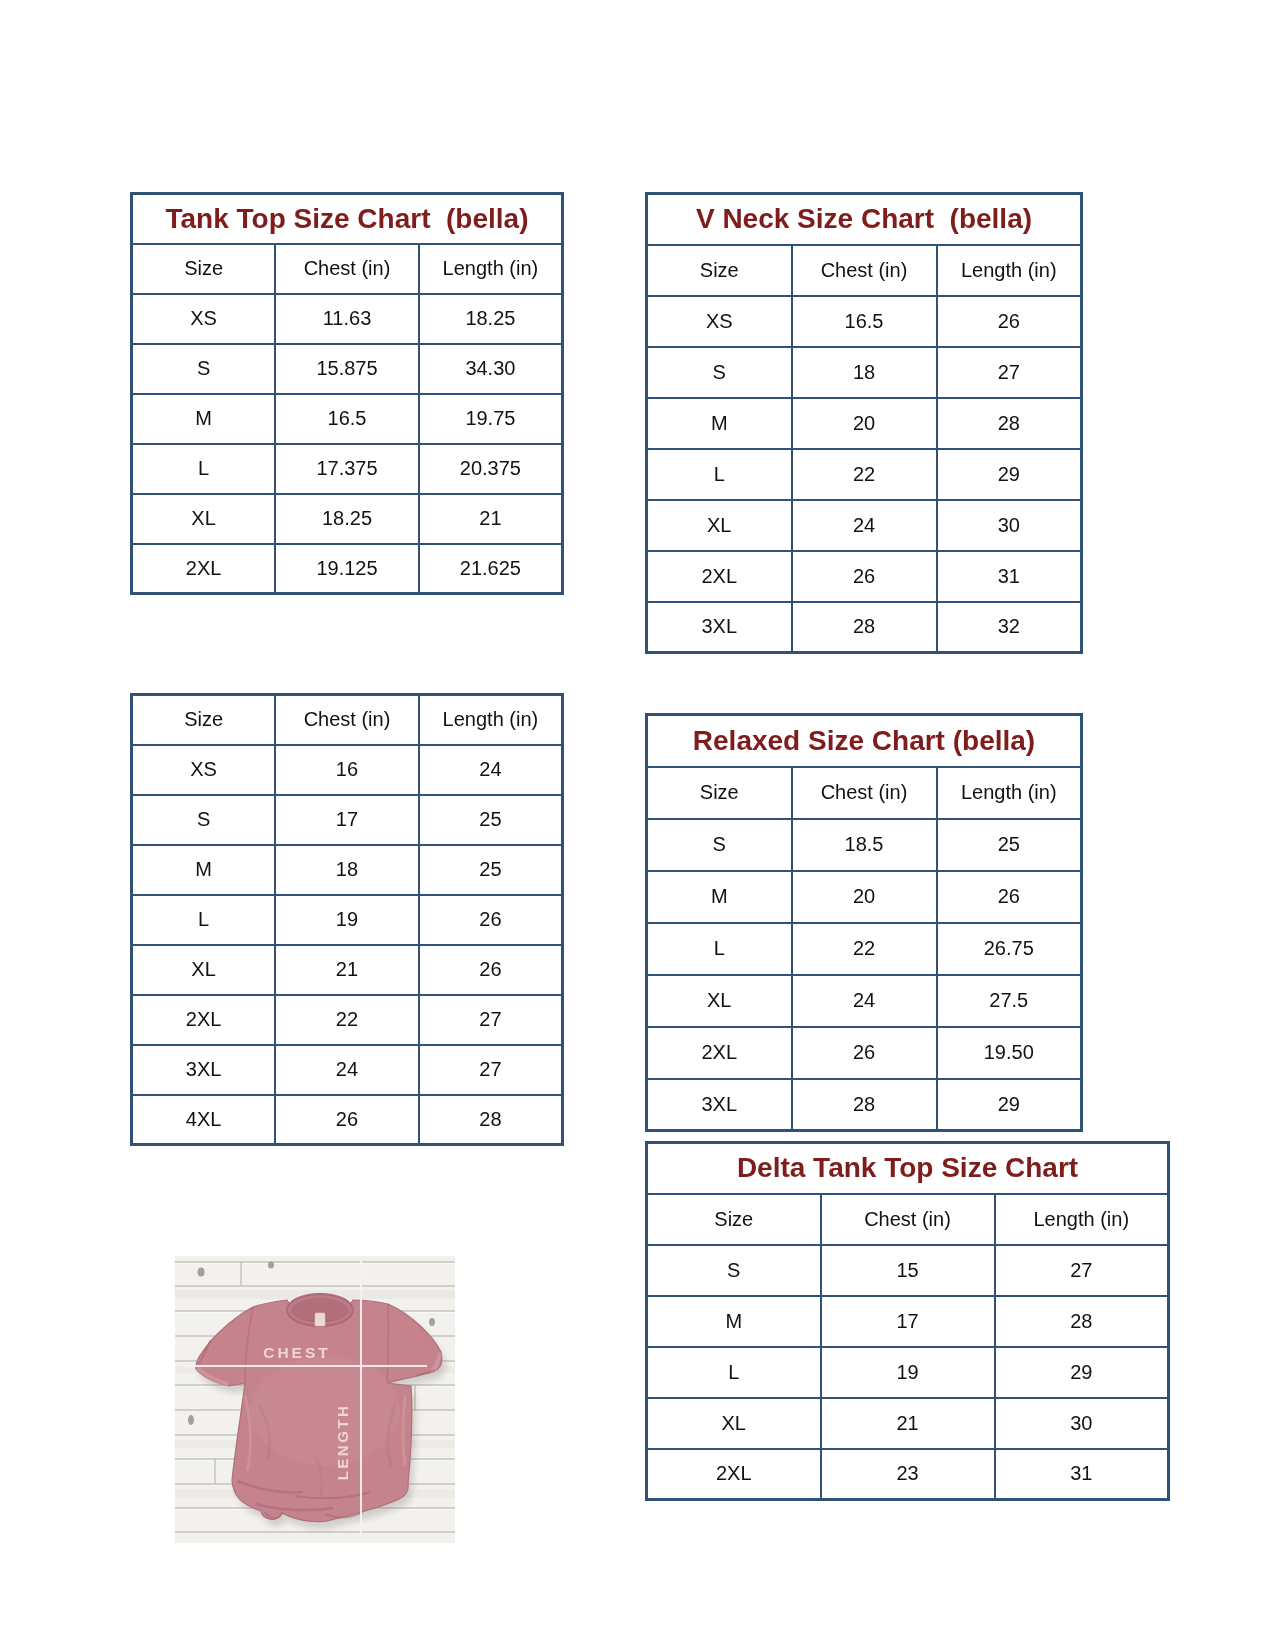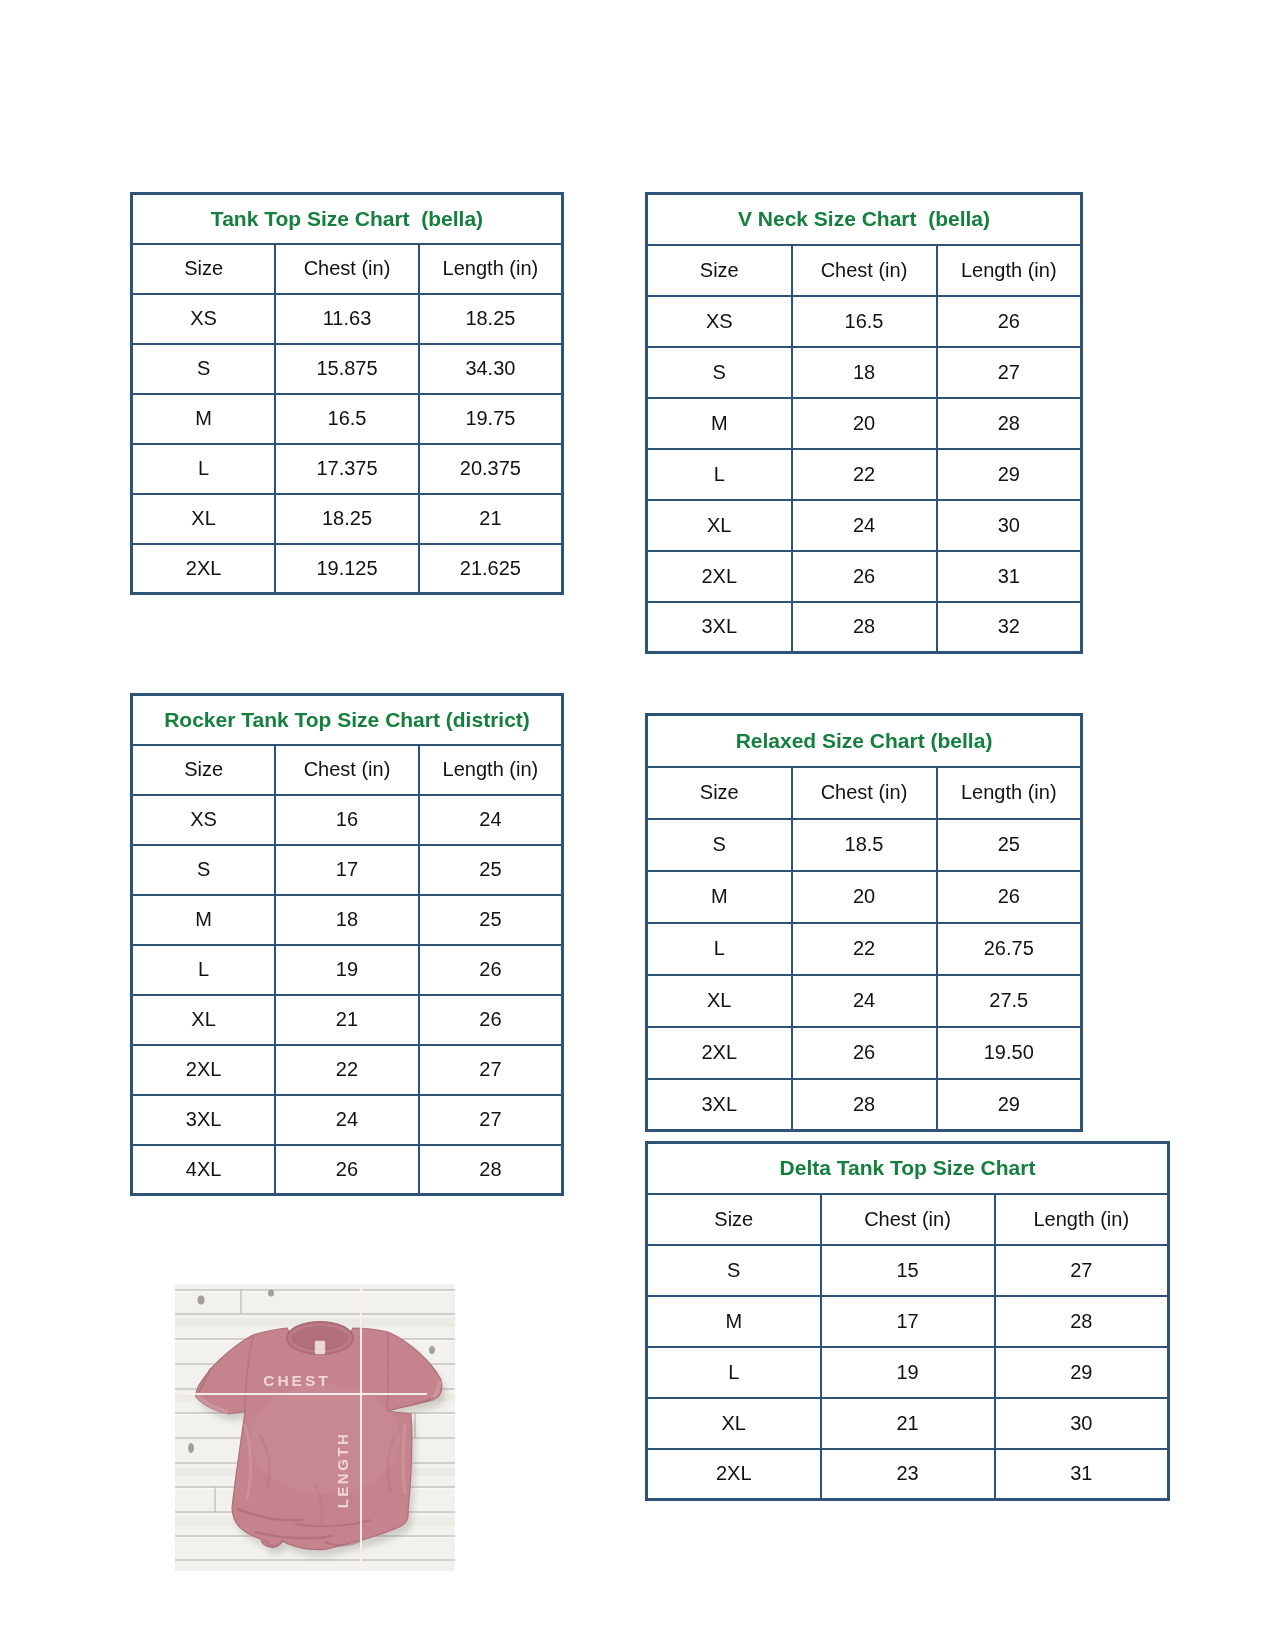--- a/index.html
+++ b/index.html
@@ -24,38 +24,38 @@
   table.size-table th, table.size-table td{
     border:2px solid var(--border-color);
     text-align:center;
     vertical-align:middle;
     padding:0;
     color:var(--text-color);
     font-size:20px;
     font-weight:400;
   }
   table.size-table th.title{
-    font-size:21px;
+    font-size:28px;
     font-weight:700;
     white-space:pre-wrap;
-    color:#15803d;
+    color:#7f1d1d;
   }
   .t1{left:130px;top:192px;width:434px;}
   .t2{left:645px;top:192px;width:438px;padding-left:23px;}
   .t3{left:130px;top:693px;width:434px;}
   .t4{left:645px;top:693px;width:438px;margin-top:20px;}
   .t5{left:645px;top:1141px;width:525px;}
   .t1 tr{height:50px;}
   .t2 tr{height:51px;}
   .t3 tr{height:50px;}
   .t4 tr{height:52px;}
   .t5 tr{height:51px;}
   .photo-wrap{
     position:absolute;
-    left:175px;top:1284px;width:280px;height:287px;
+    left:175px;top:1256px;width:280px;height:287px;
   }
   .photo-wrap svg{display:block;}
 </style>
 </head>
 <body style="background: rgb(255, 255, 255);">
 
 <table class="size-table t1">
   <tbody>
     <tr>
         <th class="title" colspan="3">Tank Top Size Chart  (bella)</th>
@@ -141,23 +141,20 @@
     <tr>
       <td>3XL</td>
       <td>28</td>
       <td>32</td>
     </tr>
   </tbody>
 </table>
 
 <table class="size-table t3">
   <tbody>
-    <tr>
-        <th class="title" colspan="3">Rocker Tank Top Size Chart (district)</th>
-      </tr>
     <tr>
       <th>Size</th>
       <th>Chest (in)</th>
       <th>Length (in)</th>
     </tr>
     <tr>
       <td>XS</td>
       <td>16</td>
       <td>24</td>
     </tr>

